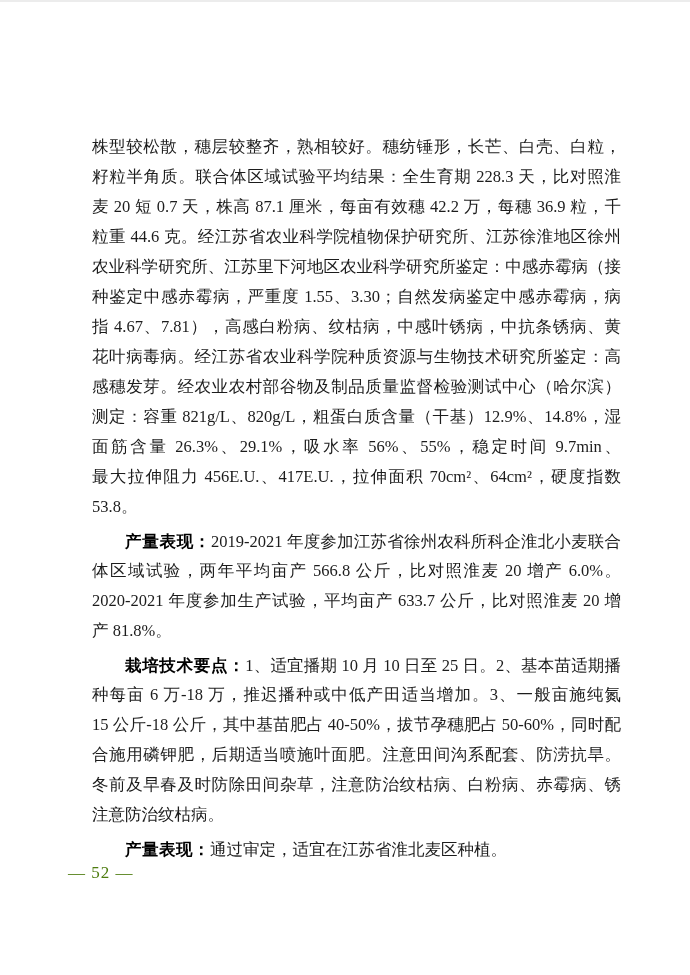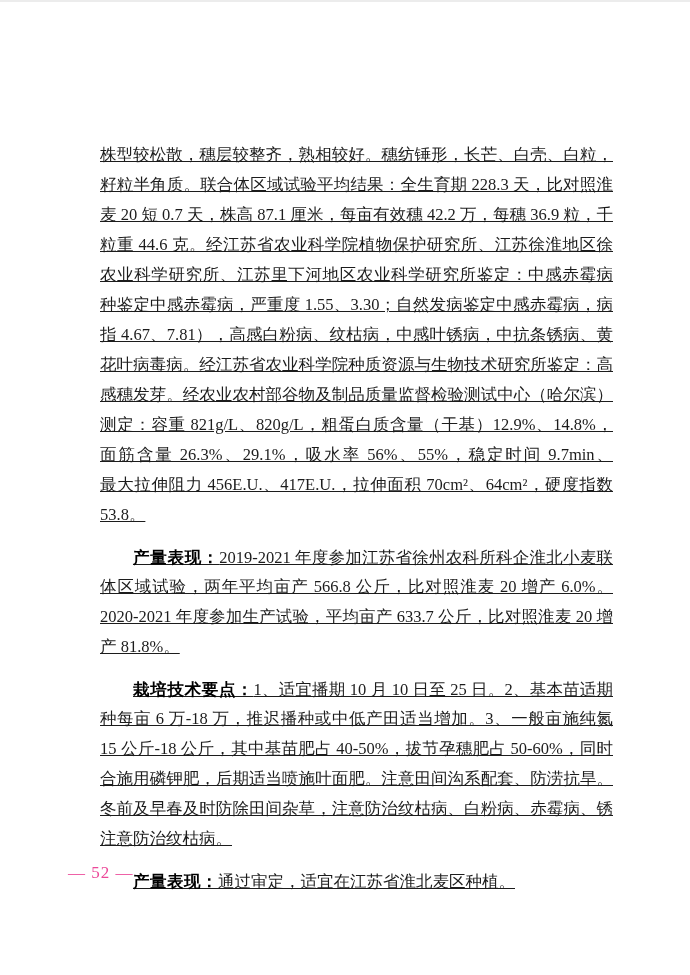--- a/index.html
+++ b/index.html
@@ -22,21 +22,21 @@
     background: #ececec;
   }
   .content {
     position: absolute;
     left: 88px;
     top: 128px;
     width: 537px;
     font-size: 16.5px;
     line-height: 30px;
   }
-  .para { margin: 12px; padding: 0; text-decoration: underline; }
+  .para { margin: 4px; padding: 0; }
   .line {
     text-align: justify;
     text-align-last: justify;
     white-space: normal;
     height: 30px;
     overflow: hidden;
   }
   .line.last {
     text-align-last: left;
   }
@@ -48,21 +48,21 @@
     font-family: "Liberation Sans", "DejaVu Sans", sans-serif;
     color: #000000;
     letter-spacing: 0.5px;
   }
   .footer {
     position: absolute;
     left: 68px;
     top: 862px;
     font-size: 17px;
     line-height: 22px;
-    color: #ec4899;
+    color: #4d7c0f;
     letter-spacing: 1px;
   }
 </style>
 </head>
 <body>
 
 <div class="top-edge"></div>
 
 <div class="content">
     <div class="para">

